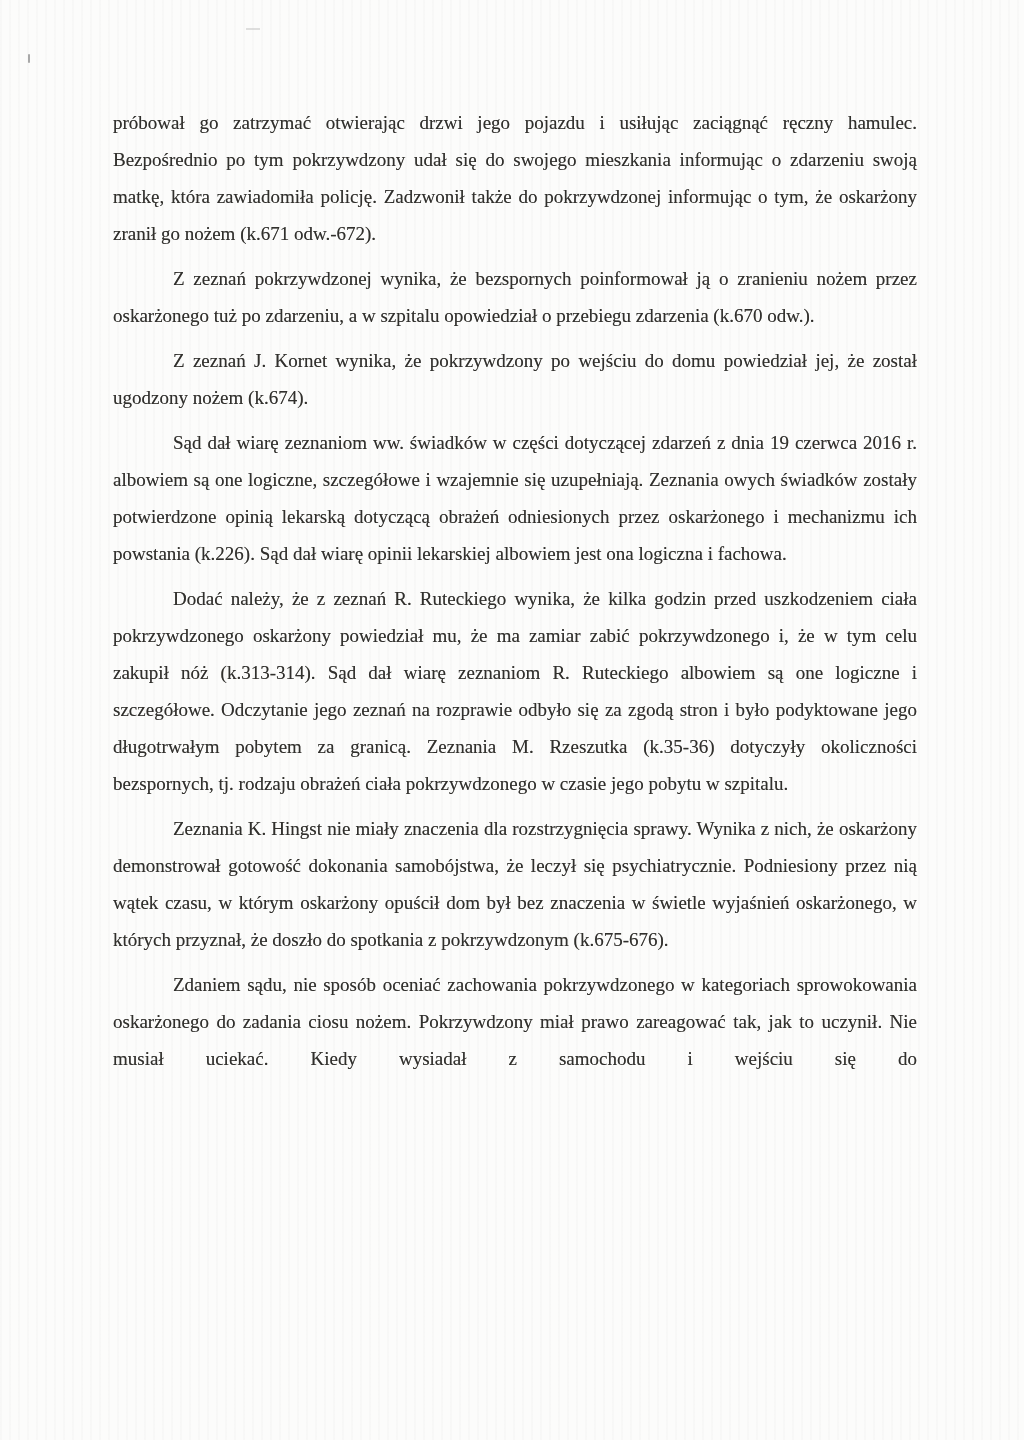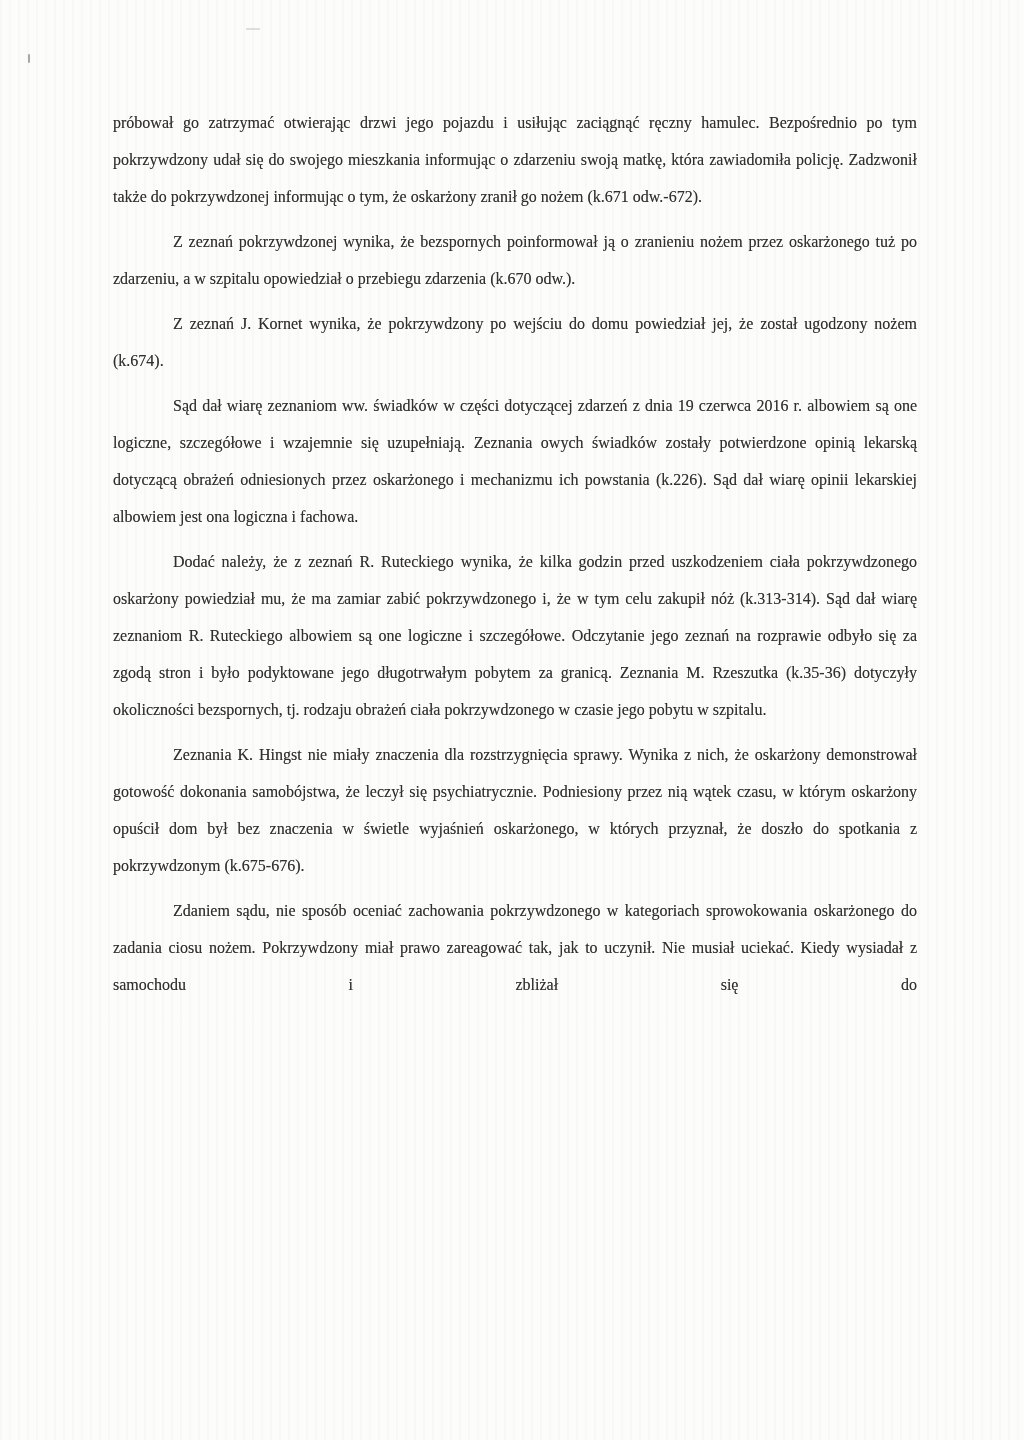--- a/index.html
+++ b/index.html
@@ -23,21 +23,21 @@
   .scan-page {
     position: absolute;
     inset: 0;
   }
   .text-block {
     position: absolute;
     top: 104px;
     left: 113px;
     width: 804px;
     color: var(--ink, #31302d);
-    font-size: 16px;
+    font-size: 19px;
     line-height: 37px;
     text-align: justify;
     text-shadow: 0 0 0.6px rgba(70,68,64,0.55);
     -webkit-font-smoothing: antialiased;
   }
   .text-block p {
     margin: 0 0 8px 0;
     text-indent: 60px;
   }
   .text-block p.no-indent {
@@ -75,16 +75,16 @@
   <span class="ink-speck"></span>
   <span class="ink-speck-2"></span>
 
   <div class="text-block">
     <p class="no-indent">próbował go zatrzymać otwierając drzwi jego pojazdu i usiłując zaciągnąć ręczny hamulec. Bezpośrednio po tym pokrzywdzony udał się do swojego mieszkania informując o zdarzeniu swoją matkę, która zawiadomiła policję. Zadzwonił także do pokrzywdzonej informując o tym, że oskarżony zranił go nożem (k.671 odw.-672).</p>
     <p>Z zeznań pokrzywdzonej wynika, że bezspornych poinformował ją o zranieniu nożem przez oskarżonego tuż po zdarzeniu, a w szpitalu opowiedział o przebiegu zdarzenia (k.670 odw.).</p>
     <p>Z zeznań J. Kornet wynika, że pokrzywdzony po wejściu do domu powiedział jej, że został ugodzony nożem (k.674).</p>
     <p>Sąd dał wiarę zeznaniom ww. świadków w części dotyczącej zdarzeń z dnia 19 czerwca 2016 r. albowiem są one logiczne, szczegółowe i wzajemnie się uzupełniają. Zeznania owych świadków zostały potwierdzone opinią lekarską dotyczącą obrażeń odniesionych przez oskarżonego i mechanizmu ich powstania (k.226). Sąd dał wiarę opinii lekarskiej albowiem jest ona logiczna i fachowa.</p>
     <p>Dodać należy, że z zeznań R. Ruteckiego wynika, że kilka godzin przed uszkodzeniem ciała pokrzywdzonego oskarżony powiedział mu, że ma zamiar zabić pokrzywdzonego i, że w tym celu zakupił nóż (k.313-314). Sąd dał wiarę zeznaniom R. Ruteckiego albowiem są one logiczne i szczegółowe. Odczytanie jego zeznań na rozprawie odbyło się za zgodą stron i było podyktowane jego długotrwałym pobytem za granicą. Zeznania M. Rzeszutka (k.35-36) dotyczyły okoliczności bezspornych, tj. rodzaju obrażeń ciała pokrzywdzonego w czasie jego pobytu w szpitalu.</p>
     <p>Zeznania K. Hingst nie miały znaczenia dla rozstrzygnięcia sprawy. Wynika z nich, że oskarżony demonstrował gotowość dokonania samobójstwa, że leczył się psychiatrycznie. Podniesiony przez nią wątek czasu, w którym oskarżony opuścił dom był bez znaczenia w świetle wyjaśnień oskarżonego, w których przyznał, że doszło do spotkania z pokrzywdzonym (k.675-676).</p>
-    <p class="continues">Zdaniem sądu, nie sposób oceniać zachowania pokrzywdzonego w kategoriach sprowokowania oskarżonego do zadania ciosu nożem. Pokrzywdzony miał prawo zareagować tak, jak to uczynił. Nie musiał uciekać. Kiedy wysiadał z samochodu i zbliżał się do</p>
+    <p class="continues">Zdaniem sądu, nie sposób oceniać zachowania pokrzywdzonego w kategoriach sprowokowania oskarżonego do zadania ciosu nożem. Pokrzywdzony miał prawo zareagować tak, jak to uczynił. Nie musiał uciekać. Kiedy wysiadał z samochodu i wejściu się do</p>
   </div>
 
 </div>
 
 </body></html>

